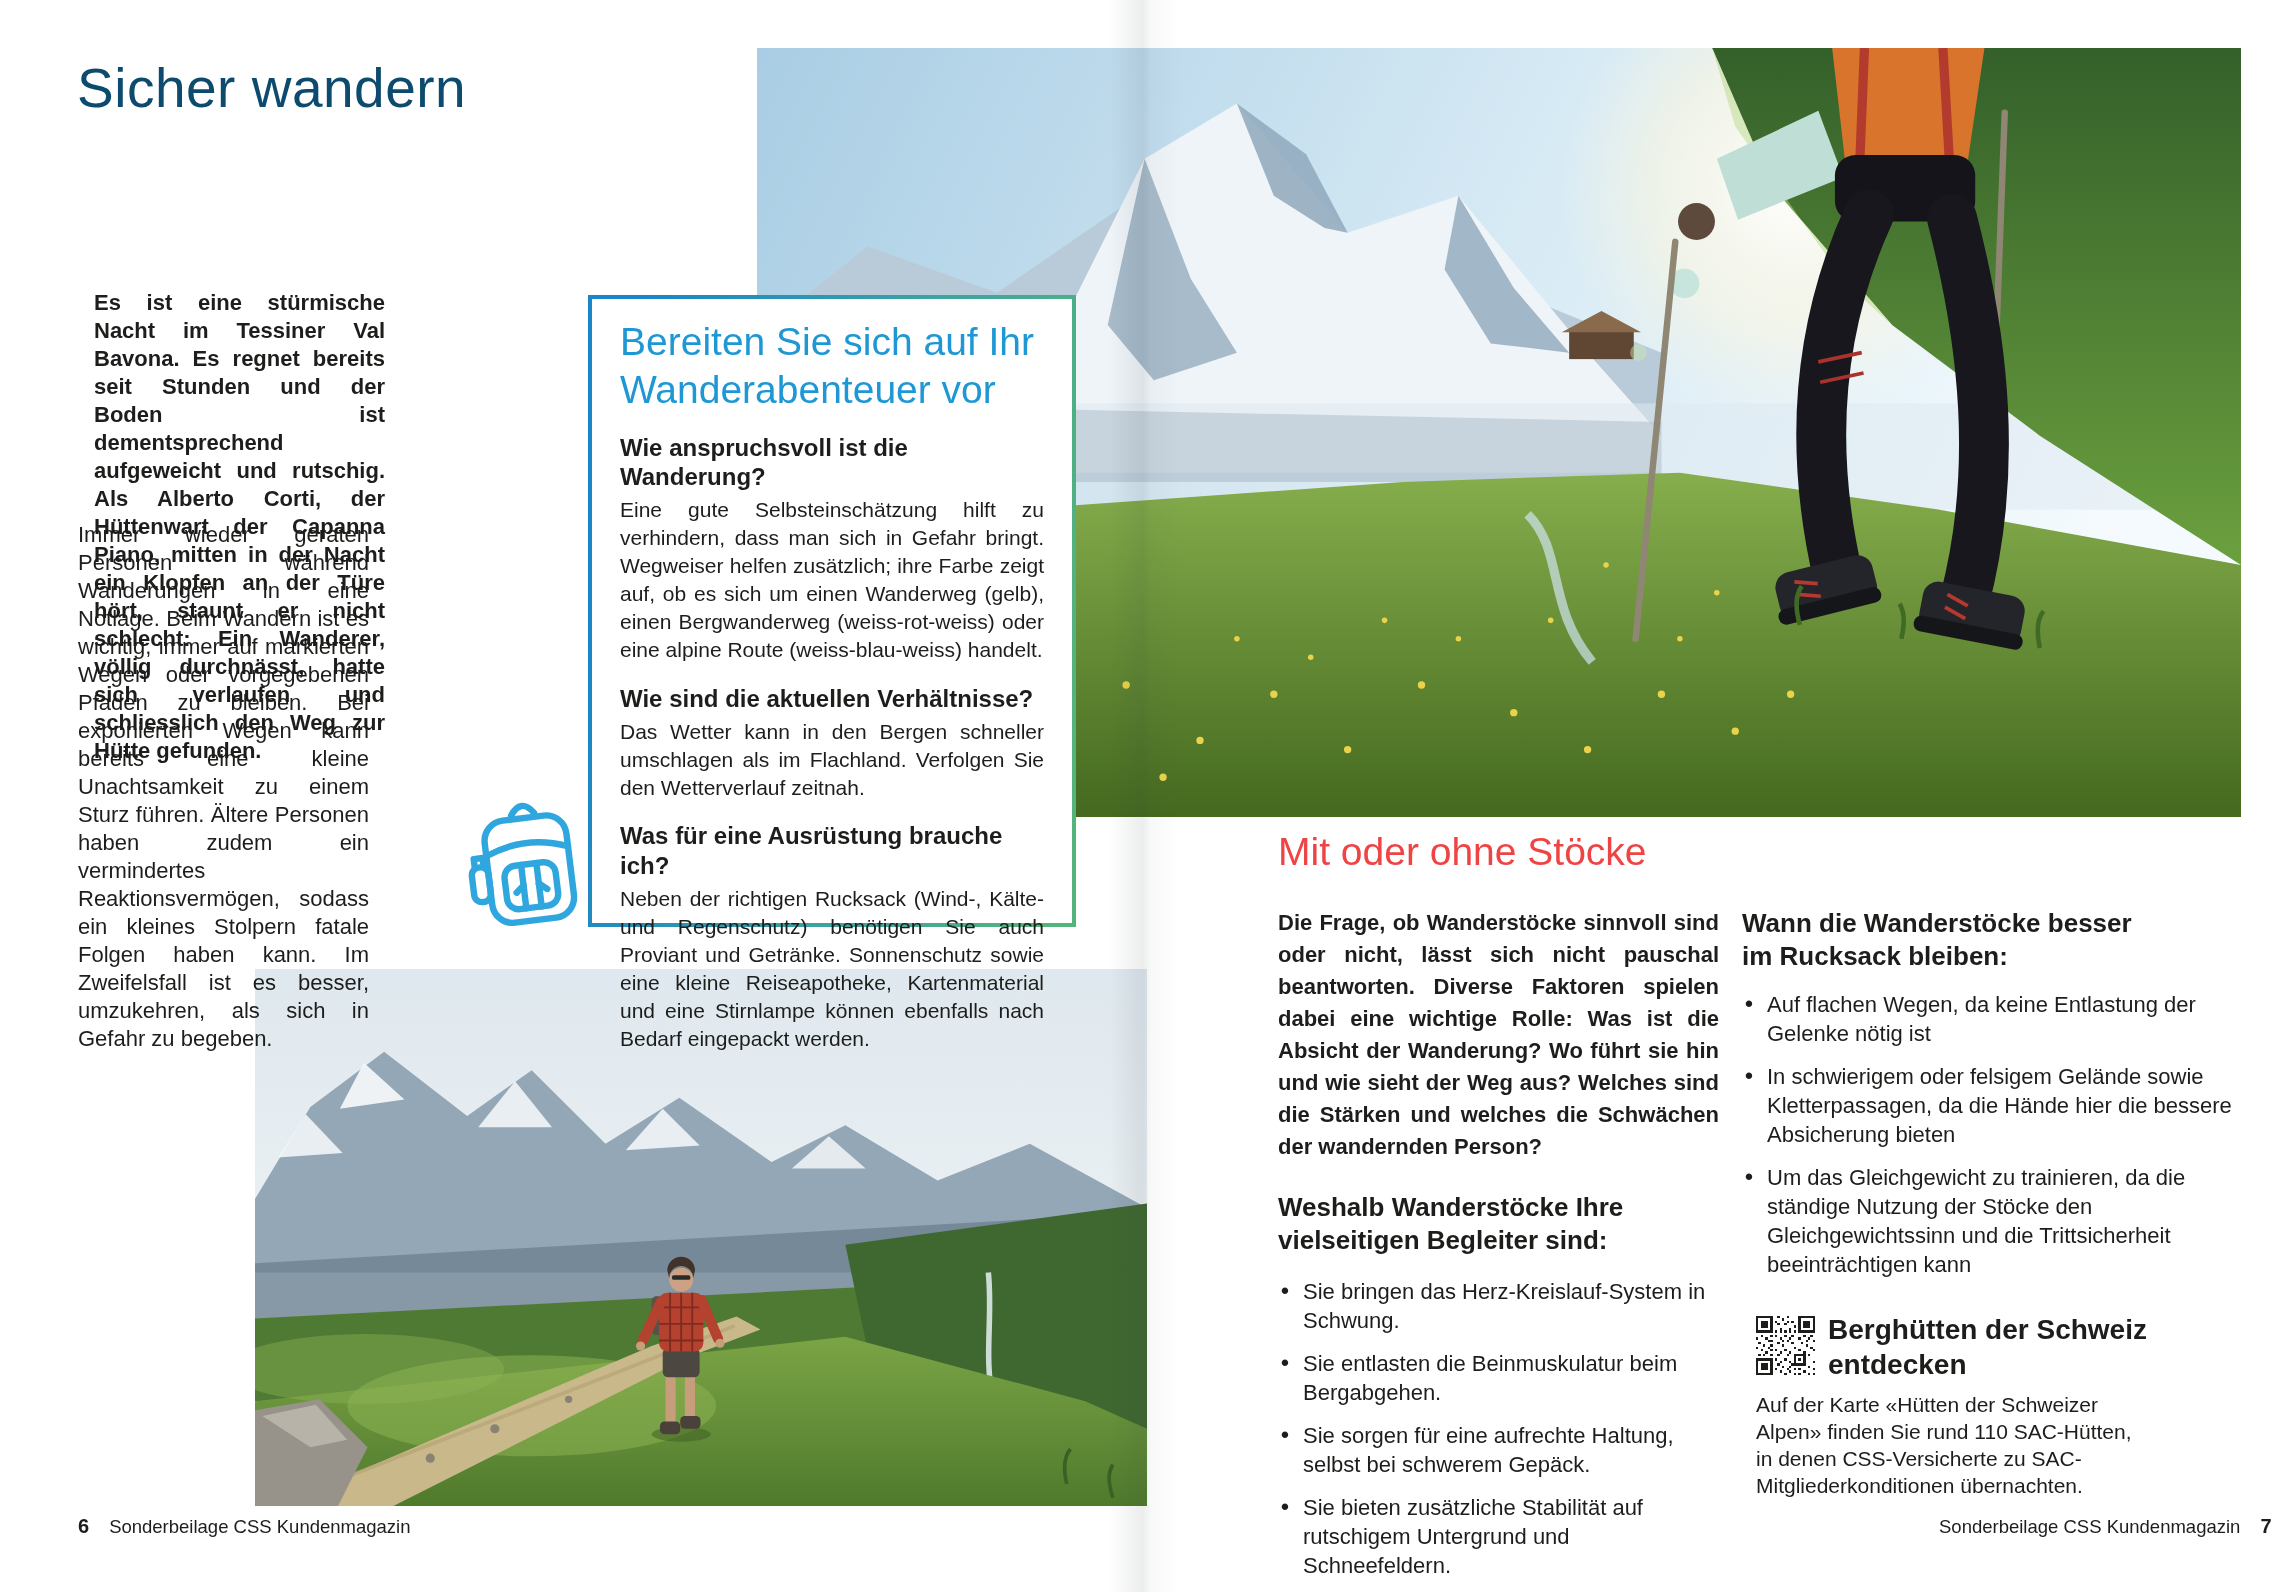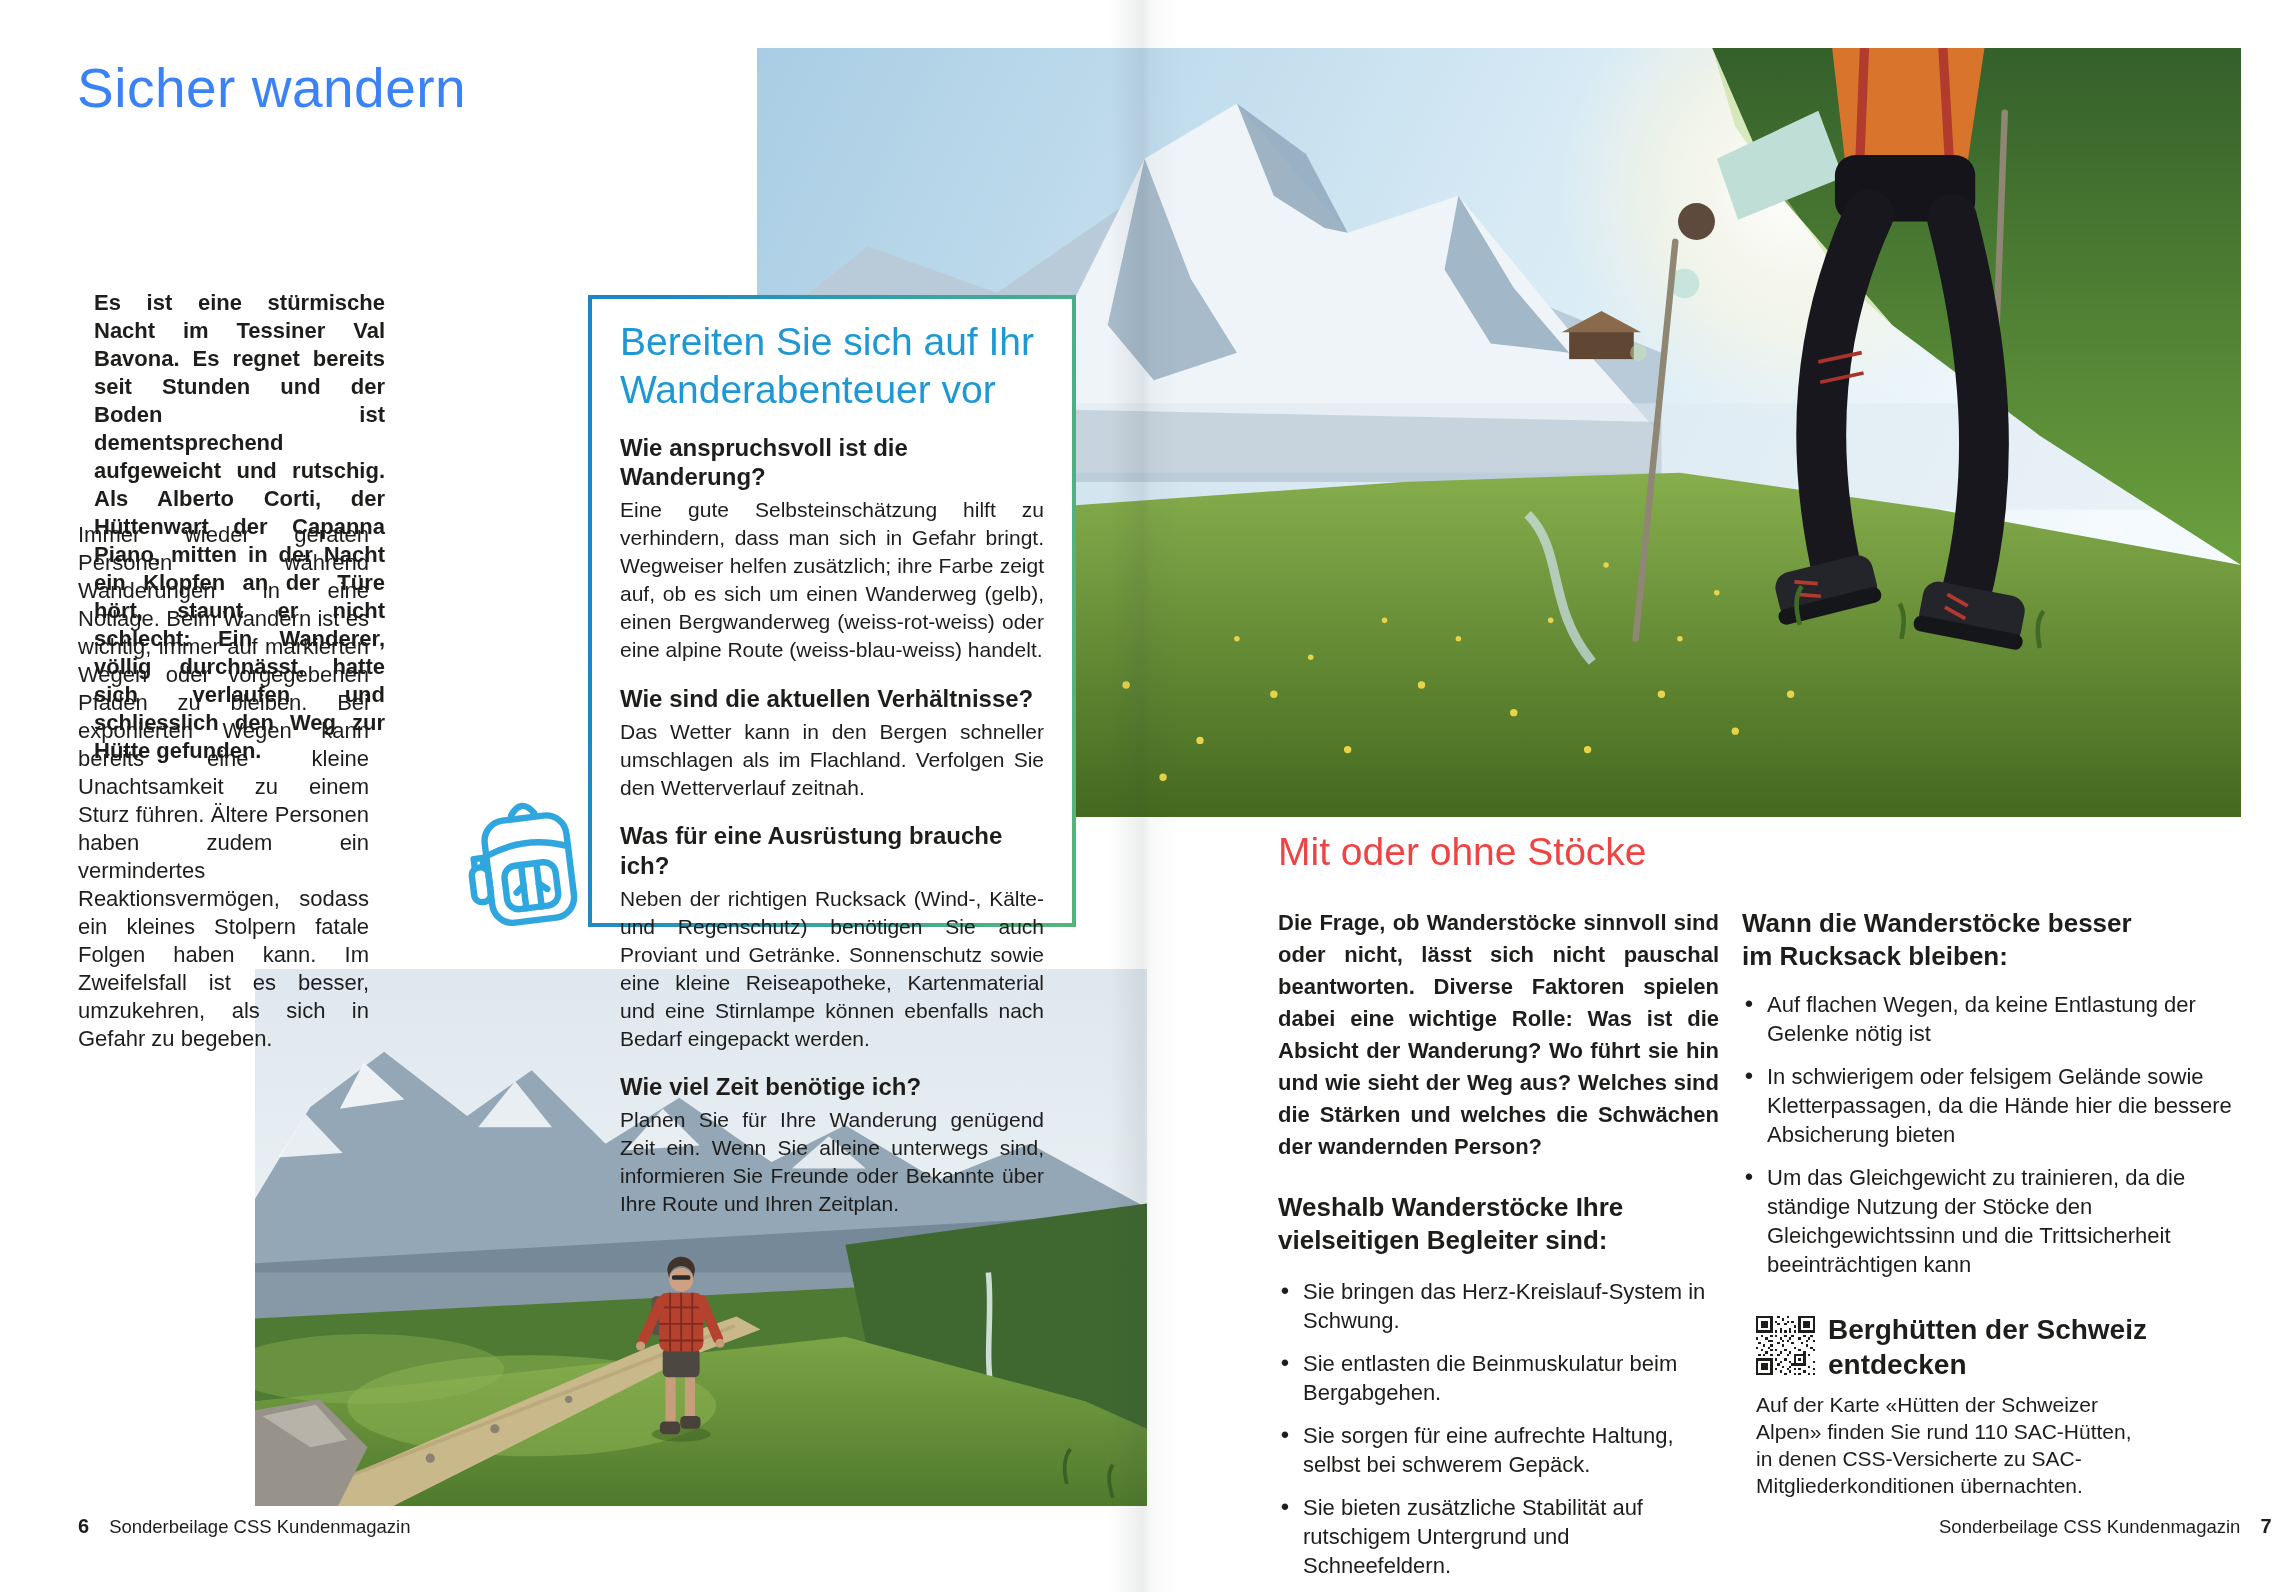--- a/index.html
+++ b/index.html
@@ -6,21 +6,21 @@
   .spread{
     position:relative;width:2290px;height:1592px;background:#ffffff;
     font-family:"Liberation Sans","DejaVu Sans",sans-serif;color:#1d1d1b;overflow:hidden;
   }
   
   .hero-photo{position:absolute;left:757px;top:48px;width:1484px;height:769px;margin:0;z-index:1;}
   .trail-photo{position:absolute;left:255px;top:969px;width:892px;height:537px;margin:0;z-index:1;}
   .hero-photo svg,.trail-photo svg{display:block;width:100%;height:100%;}
   
   .page-title{position:absolute;left:77px;top:54px;z-index:2;margin:0;
-    font-size:55px;line-height:68px;font-weight:400;color:#3b82f6;letter-spacing:0.5px;}
+    font-size:55px;line-height:68px;font-weight:400;color:#0c4a6e;letter-spacing:0.5px;}
   .lead{position:absolute;left:78px;top:273px;width:291px;z-index:2;margin:16px;
     font-size:22px;line-height:28px;font-weight:700;text-align:justify;}
   .body-par{position:absolute;left:78px;top:521px;width:291px;z-index:2;margin:0;
     font-size:22px;line-height:28px;font-weight:400;text-align:justify;}
   
   .info-box{position:absolute;left:588px;top:295px;width:488px;height:632px;z-index:3;
     box-sizing:border-box;background:#fff;border:4.6px solid;padding:18.5px 28px 14.8px 28px;
     border-image:linear-gradient(100deg,#1b85c8 10%,#3aa2a4 55%,#55b47b 95%) 1;}
   .info-box h2{margin:0 0 11px 0;font-size:39px;line-height:48px;font-weight:400;color:#1e97d5;}
   .qa{margin-top:19.4px;}
@@ -225,24 +225,20 @@
       <p class="a">Eine gute Selbsteinschätzung hilft zu verhindern, dass man sich in Gefahr bringt. Wegweiser helfen zusätzlich; ihre Farbe zeigt auf, ob es sich um einen Wanderweg (gelb), einen Bergwanderweg (weiss-rot-weiss) oder eine alpine Route (weiss-blau-weiss) handelt.</p>
     </div>
     <div class="qa">
       <p class="q">Wie sind die aktuellen Verhältnisse?</p>
       <p class="a">Das Wetter kann in den Bergen schneller umschlagen als im Flachland. Verfolgen Sie den Wetterverlauf zeitnah.</p>
     </div>
     <div class="qa">
       <p class="q">Was für eine Ausrüstung brauche ich?</p>
       <p class="a">Neben der richtigen Rucksack (Wind-, Kälte- und Regenschutz) benötigen Sie auch Proviant und Getränke. Sonnenschutz sowie eine kleine Reiseapotheke, Kartenmaterial und eine Stirnlampe können ebenfalls nach Bedarf eingepackt werden.</p>
     </div>
-    <div class="qa">
-      <p class="q">Wie viel Zeit benötige ich?</p>
-      <p class="a">Planen Sie für Ihre Wanderung genügend Zeit ein. Wenn Sie alleine unterwegs sind, informieren Sie Freunde oder Bekannte über Ihre Route und Ihren Zeitplan.</p>
-    </div>
   </aside>
 
   <div class="backpack">
     <svg viewBox="0 0 100 112" aria-hidden="true">
       <g transform="rotate(-7 50 58)" fill="none" stroke="#2fa7de" stroke-width="5" stroke-linecap="round" stroke-linejoin="round">
         <path d="M41 17 q9 -13 18 0"></path>
         <rect x="18" y="20" width="64" height="80" rx="16"></rect>
         <path d="M18 46 Q50 33 82 46"></path>
         <rect x="30" y="56" width="40" height="34" rx="9"></rect>
         <path d="M44 56 v34 M56 56 v34"></path>

